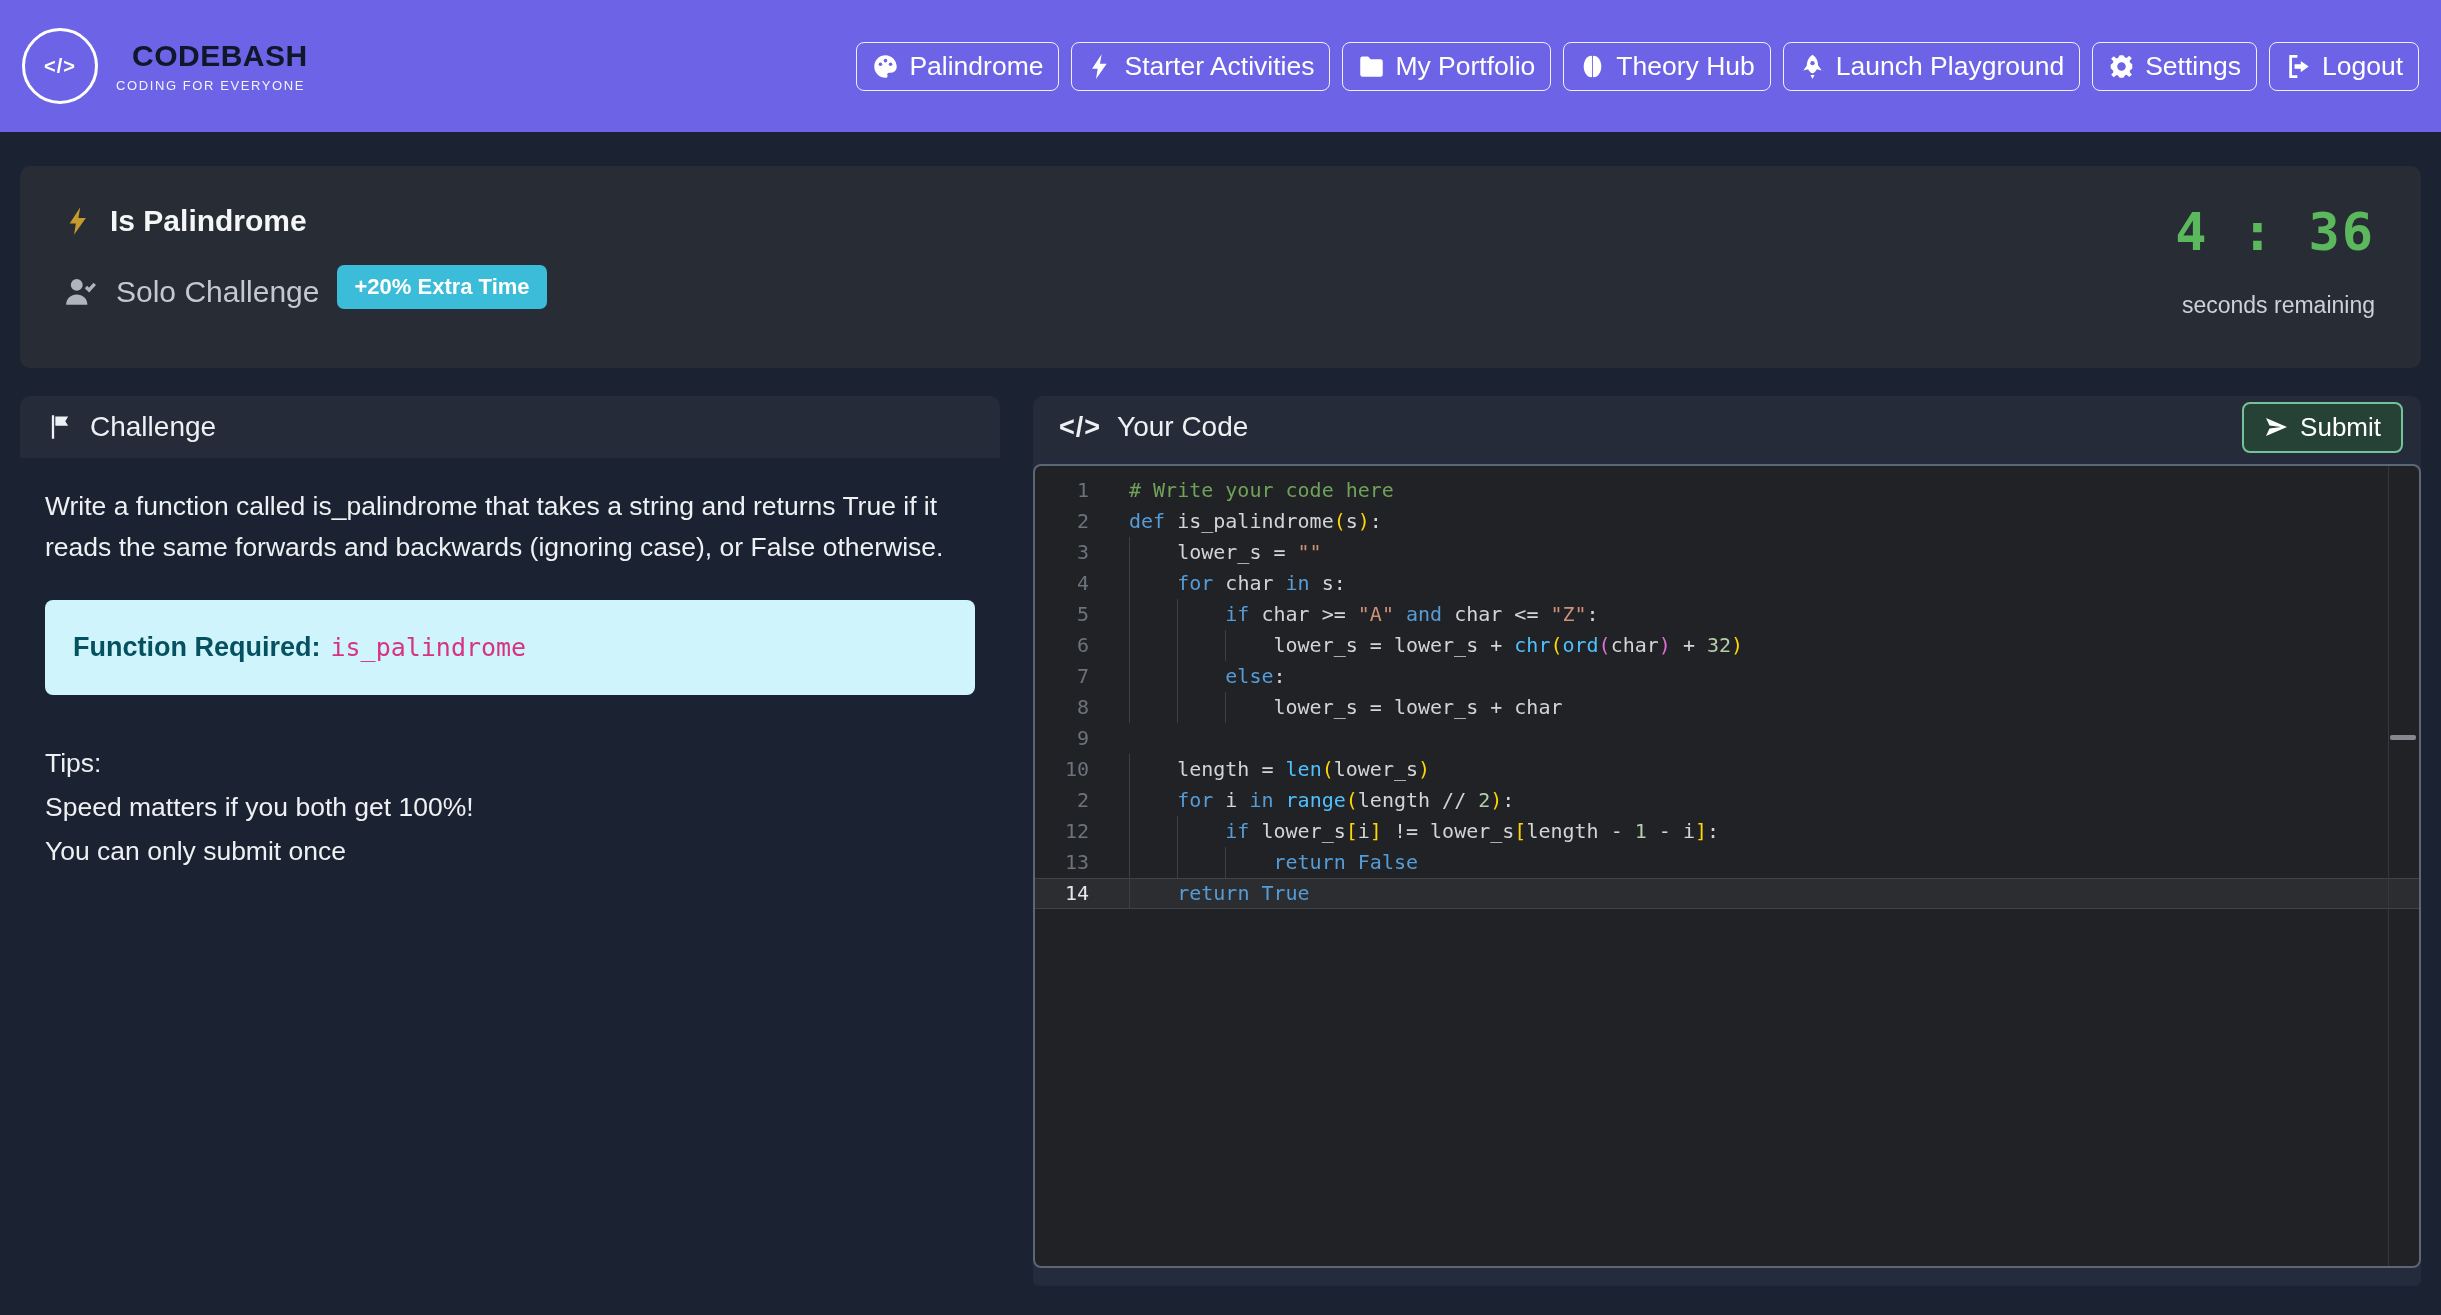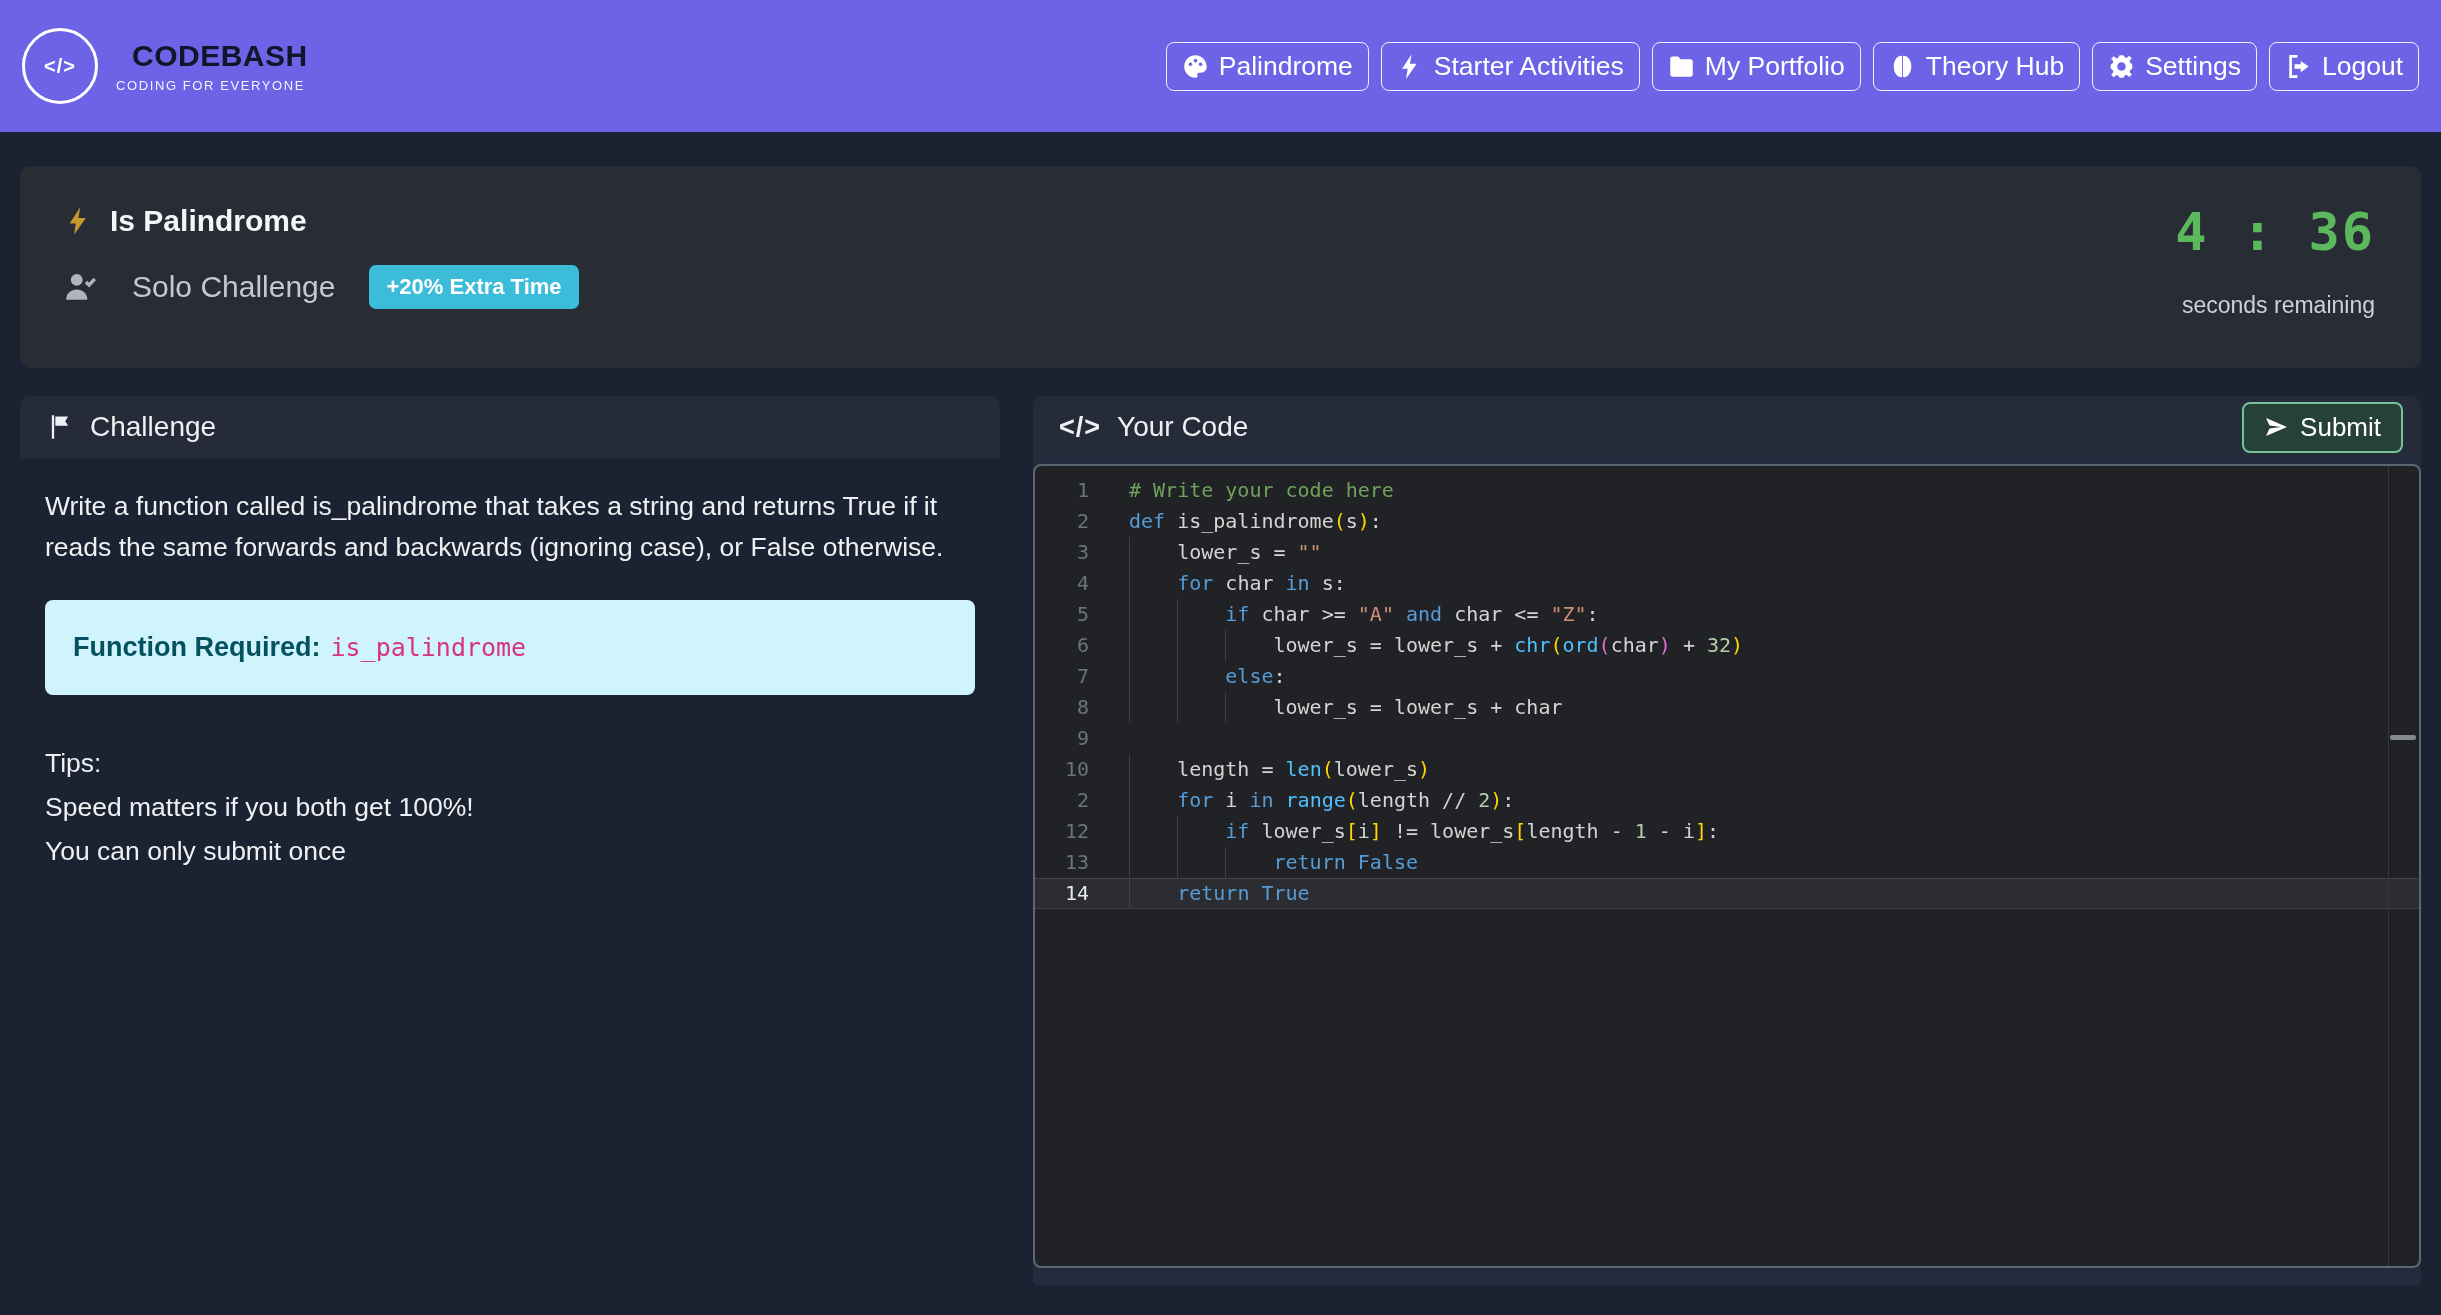--- a/index.html
+++ b/index.html
@@ -32,21 +32,21 @@
   }
   .nav-btn svg { width:27px; height:27px; flex:none; }
 
   
   .header-card {
     margin:34px 20px 0; height:202px; border-radius:10px;
     background:var(--card-bg,#282c34); position:relative; padding:38px 44px;
   }
   .title-row { display:flex; align-items:center; gap:16px; font-size:30px; font-weight:600; color:#f4f6f8; }
   .title-row svg { width:30px; height:30px; }
-  .sub-row { margin-top:27px; display:flex; align-items:center; gap:34px; font-size:30px; color:#c3c9d2; }
+  .sub-row { margin-top:27px; display:flex; align-items:flex-end; gap:18px; font-size:30px; color:#c3c9d2; }
   .sub-row svg { width:34px; height:34px; color:#aeb5bf; }
   .badge {
     background:var(--badge-cyan,#3bbcd9); color:#fff; font-weight:bold;
     font-size:22px; padding:9px 17px; border-radius:7px;
   }
   .timer-block { position:absolute; right:46px; top:36px; text-align:right; }
   .timer {
     font-family:"DejaVu Sans Mono", monospace; font-weight:bold;
     font-size:52px; color:var(--timer-green,#5cb85c); letter-spacing:2px;
   }
@@ -154,20 +154,30 @@
           <svg viewBox="0 0 24 24">
             <path fill="currentColor" d="M11 2.5c-3.8 0-6.8 4.2-6.8 9.4s3 9.6 6.8 9.6c.4 0 .6-.3.6-.7V3.2c0-.4-.2-.7-.6-.7z"></path>
             <path fill="currentColor" d="M13 2.5c3.8 0 6.8 4.2 6.8 9.4s-3 9.6-6.8 9.6c-.4 0-.6-.3-.6-.7V3.2c0-.4.2-.7.6-.7z"></path>
           </svg>
         </span>
         <span>Theory Hub</span>
       </button>
       <button class="nav-btn">
         <span style="display: flex;">
           <svg viewBox="0 0 24 24">
+            <path fill="currentColor" d="M12 1.5c3.2 1.9 5 5.6 5 9.6l3.2 4.4-4.3-1c-.9 2-2.6 3.6-3.9 3.6s-3-1.6-3.9-3.6l-4.3 1L7 11.1c0-4 1.8-7.7 5-9.6z"></path>
+            <circle fill="var(--accent-purple)" cx="12" cy="9" r="1.9"></circle>
+            <path fill="currentColor" d="M10.2 19.5h3.6L12 23z"></path>
+          </svg>
+        </span>
+        <span>Launch Playground</span>
+      </button>
+      <button class="nav-btn">
+        <span style="display: flex;">
+          <svg viewBox="0 0 24 24">
             <path fill="currentColor" d="M12 8.2a3.8 3.8 0 1 0 0 7.6 3.8 3.8 0 0 0 0-7.6zm9.6 5.6-2.2 1.7c.05.5.05 1-.05 1.5l1.9 2-2.4 2.4-2-1.9c-.5.1-1 .1-1.5.05L13.6 22h-3.2l-1.7-2.2c-.5.05-1 .05-1.5-.05l-2 1.9-2.4-2.4 1.9-2c-.1-.5-.1-1-.05-1.5L2.4 13.6v-3.2l2.2-1.7c-.05-.5-.05-1 .05-1.5l-1.9-2 2.4-2.4 2 1.9c.5-.1 1-.1 1.5-.05L10.4 2h3.2l1.7 2.2c.5-.05 1 .05 1.5.05l2-1.9 2.4 2.4-1.9 2c.1.5.1 1 .05 1.5l2.2 1.7z"></path>
             <circle fill="var(--accent-purple)" cx="12" cy="12" r="2.1"></circle>
           </svg>
         </span>
         <span>Settings</span>
       </button>
       <button class="nav-btn">
         <span style="display: flex;">
           <svg viewBox="0 0 24 24">
             <path fill="none" stroke="currentColor" stroke-width="2.4" d="M11 3H5v18h6"></path>

